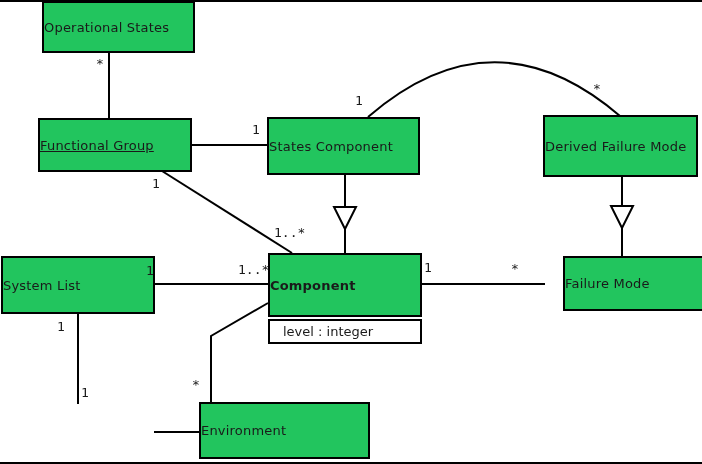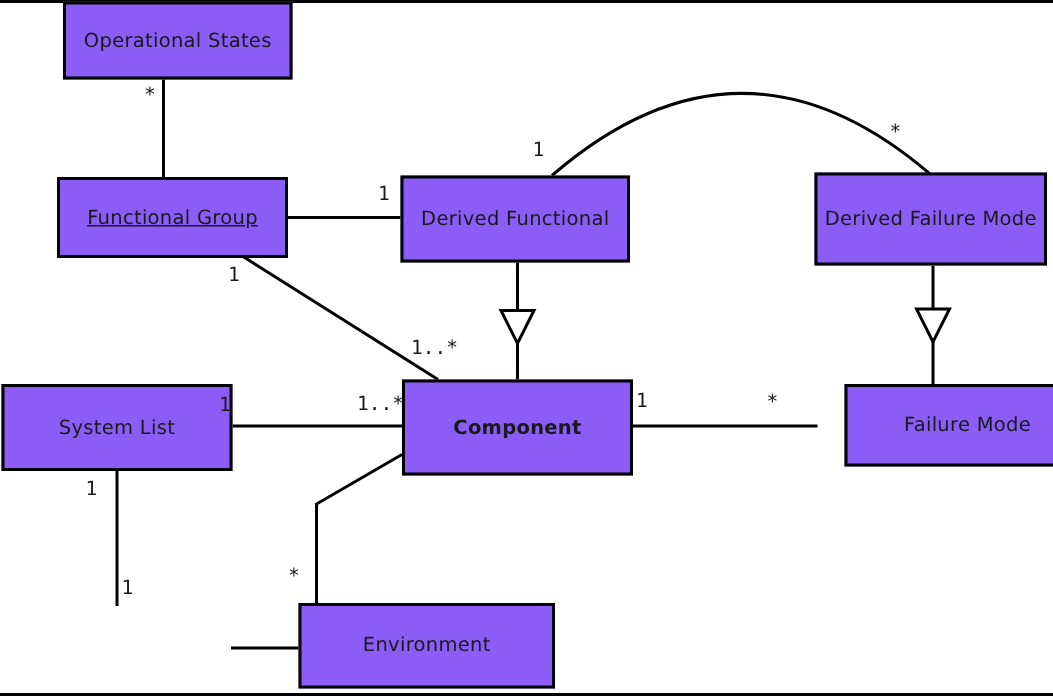--- a/index.html
+++ b/index.html
@@ -18,25 +18,25 @@
   }
   #edges {
     position: absolute;
     left: 0;
     top: 0;
     z-index: 0;
   }
   .uml-class {
     position: absolute;
     box-sizing: border-box;
-    background: #8b5cf6;
+    background: #22c55e;
     border: 2px solid #000000;
     display: flex;
     align-items: center;
-    justify-content: center;
+    justify-content: flex-start;
     z-index: 1;
     font-size: 13px;
     letter-spacing: 0.2px;
     white-space: nowrap;
   }
   .uml-attr {
     position: absolute;
     box-sizing: border-box;
     background: #ffffff;
     border: 2px solid #000000;
@@ -118,30 +118,33 @@
     <path d="M422,284 L545,284" stroke="#000" stroke-width="2" fill="none"></path>
   </svg>
 
   <div class="uml-class" id="box-operational-states">
     <span>Operational States</span>
   </div>
   <div class="uml-class" id="box-functional-group">
     <span>Functional Group</span>
   </div>
   <div class="uml-class" id="box-derived-component">
-    <span>Derived Functional</span>
+    <span>States Component</span>
   </div>
   <div class="uml-class" id="box-derived-failure-mode">
     <span>Derived Failure Mode</span>
   </div>
   <div class="uml-class" id="box-parts-list">
     <span>System List</span>
   </div>
   <div class="uml-class" id="box-component">
     <span>Component</span>
+  </div>
+  <div class="uml-attr" id="box-component-attr">
+    <span>level : integer</span>
   </div>
   <div class="uml-class" id="box-failure-mode">
     <span>Failure Mode</span>
   </div>
   <div class="uml-class" id="box-environment">
     <span>Environment</span>
   </div>
 
   <span class="mult" id="m-os-fg">*</span>
   <span class="mult" id="m-fg-dc">1</span>

